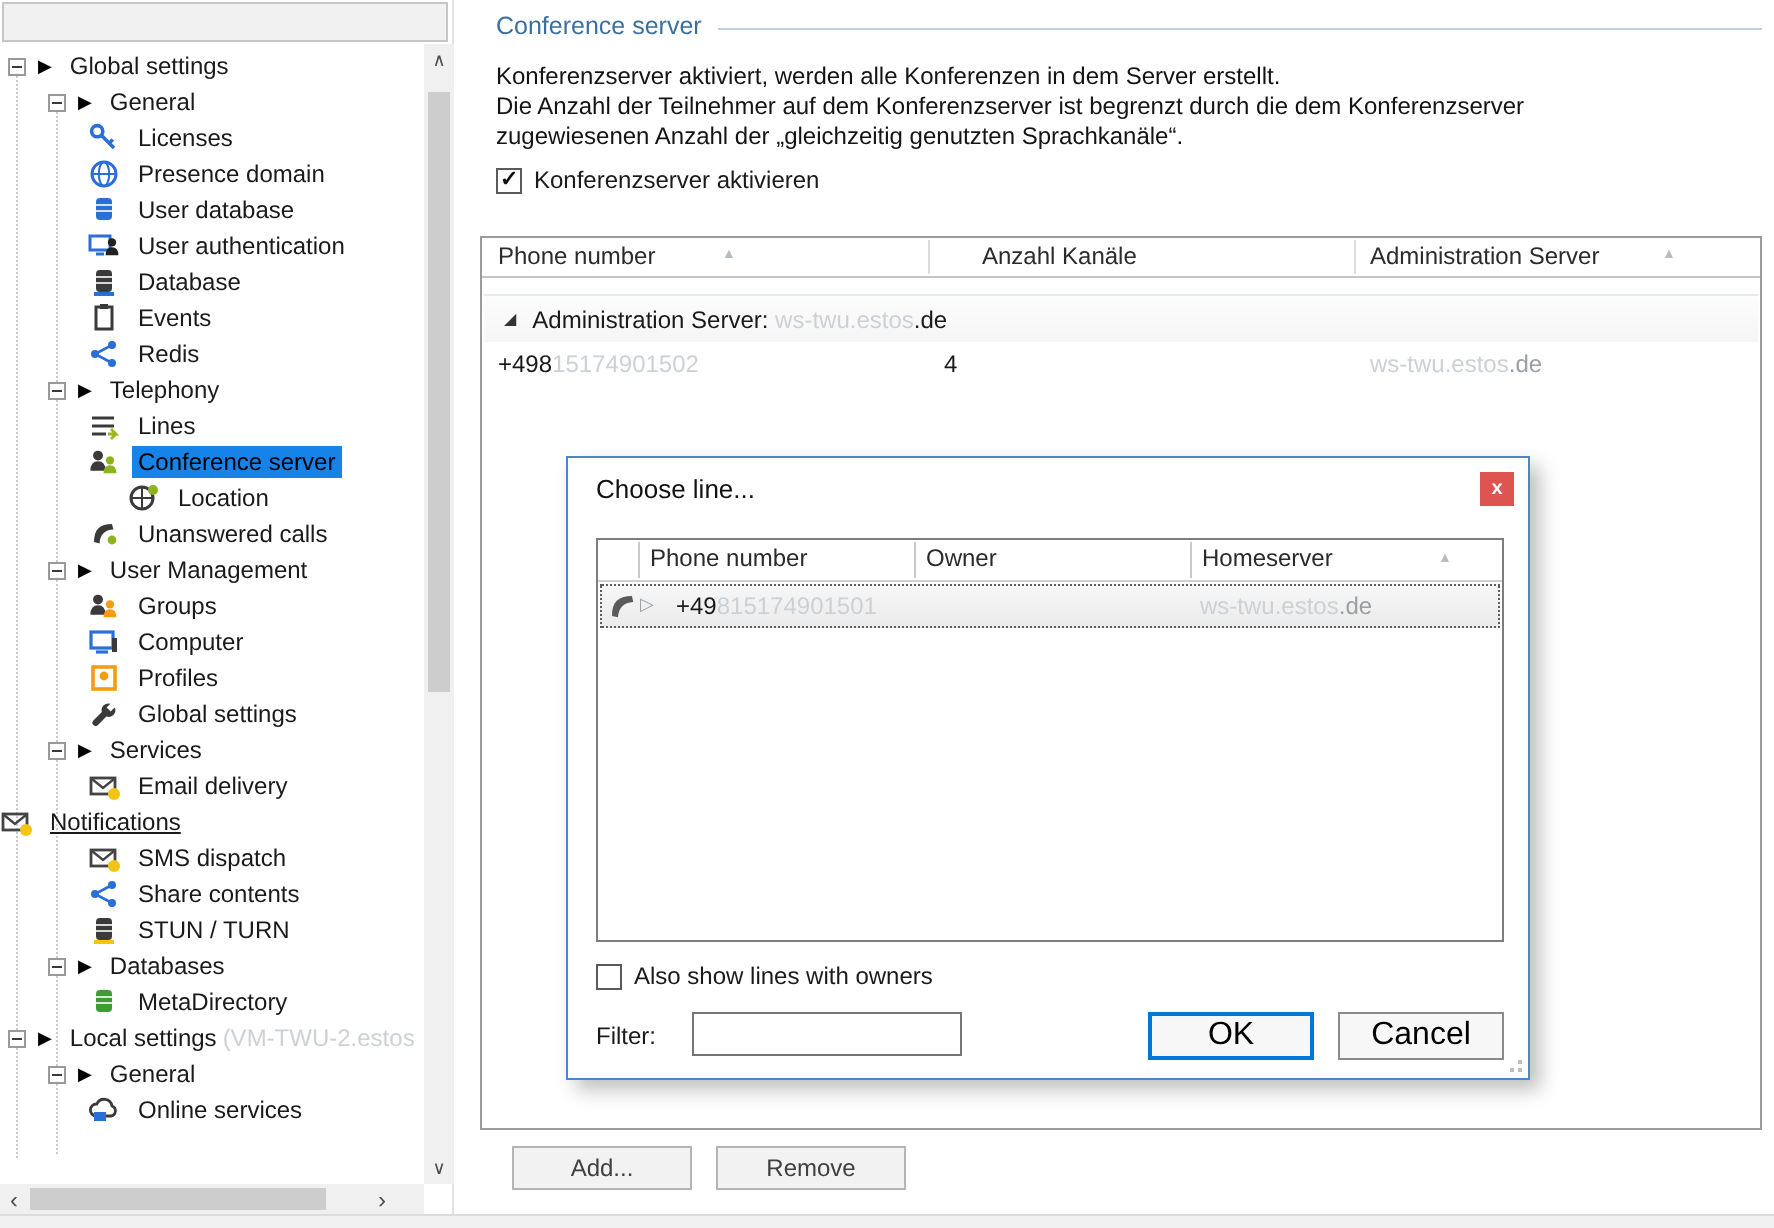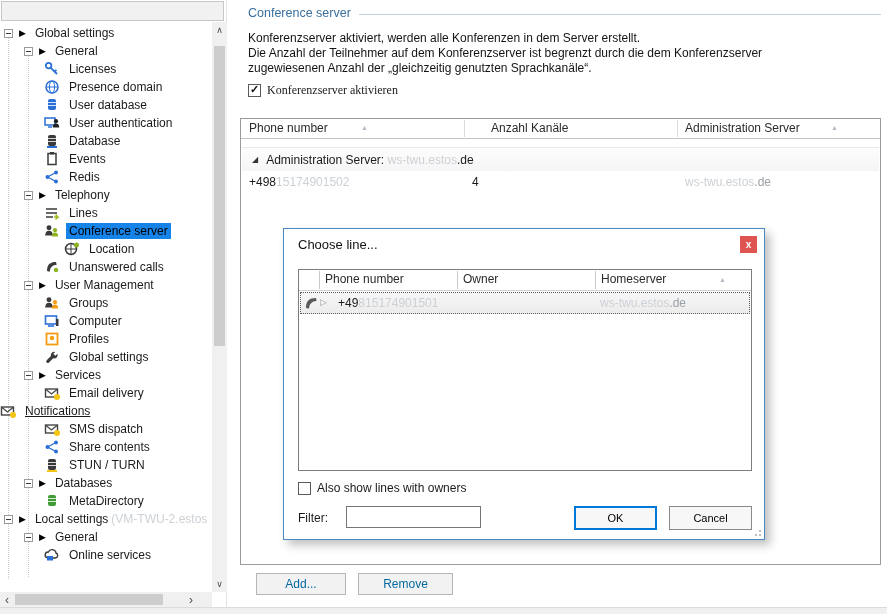--- a/index.html
+++ b/index.html
@@ -31,53 +31,53 @@
   .hscroll .thumb { position:absolute; left:15px; top:2px; width:148px; height:11px; background:#cdcdcd; }
   .bottom-strip { position:absolute; left:0; top:607px; width:887px; height:7px; background:#f0f0f0; border-top:1px solid #dcdcdc; }
 
   
   .right-pane { position:absolute; left:227px; top:0; width:660px; height:607px; background:#fff; }
   .heading-row { position:absolute; left:21px; top:6px; right:6px; display:flex; align-items:center; }
   .heading { color:#3a6f9f; font-size:12.5px; white-space:nowrap; }
   .heading-line { flex:1; height:1px; background:#bcd0de; margin-left:8px; margin-top:2px; }
   .desc { position:absolute; left:21px; top:31px; width:625px; line-height:15px; color:#141414; }
   .chk-row { position:absolute; display:flex; align-items:center; gap:6px; }
-  .chk-row.enable { left:21px; top:83px;font-family:Liberation Serif, serif; }
+  .chk-row.enable { left:21px; top:83px; }
   .checkbox { width:13px; height:13px; border:1px solid #5a5a5a; background:#fff; position:relative; flex:none; }
   .checkbox.checked::after { content:"\2713"; position:absolute; left:1px; top:-2px; font-size:11px; font-weight:bold; color:#111; }
 
   .main-table { position:absolute; left:13px; top:118px; width:641px; height:447px; border:1px solid #9b9b9b; background:#fff; }
   .mt-header { position:absolute; left:0; top:0; right:0; height:20px; border-bottom:1px solid #c4c4c4; background:#fff; }
   .mt-header .sep { position:absolute; top:1px; bottom:1px; width:1px; background:#dcdcdc; }
   .hdr-cell { position:absolute; top:2px; color:#2b2b2b; white-space:nowrap; }
   .sort-arrow { position:absolute; top:5px; font-size:7px; color:#b4bcc4; }
   .group-row { position:absolute; left:1px; right:1px; top:28px; height:24px; background:linear-gradient(#fdfdfd,#f5f5f5); border-top:1px solid #e4eaef; display:flex; align-items:center; }
   .group-tri { font-size:8px; color:#333; margin:0 8px 0 10px; }
   .mt-row { position:absolute; left:0; right:0; top:54px; height:20px; }
   .cell { position:absolute; top:2px; white-space:nowrap; }
 
-  .btn { position:absolute; height:22px; background:#f2f2f2; border:1px solid #b5b5b5; font-family:"Liberation Sans",sans-serif; font-size:12px; color:#0369a1; display:flex; align-items:center; justify-content:center; }
+  .btn { position:absolute; height:22px; background:#f2f2f2; border:1px solid #b5b5b5; font-family:"Liberation Sans",sans-serif; font-size:12px; color:#404040; display:flex; align-items:center; justify-content:center; }
   .btn.add { left:29px; top:573px; width:90px; }
   .btn.remove { left:131px; top:573px; width:95px; }
 
   
   .dialog { position:absolute; left:283px; top:228px; width:482px; height:312px; background:#fff; border:1px solid #4a86c8; box-shadow:5px 5px 9px rgba(0,0,0,.25); z-index:10; }
   .dlg-title { position:absolute; left:0; top:0; right:0; height:30px; display:flex; align-items:center; }
   .dlg-title-text { margin-left:14px; font-size:13px; color:#111; }
   .dlg-close { position:absolute; right:7px; top:7px; width:17px; height:17px; background:#dd5450; color:#fff; font-size:10px; font-weight:bold; display:flex; align-items:center; justify-content:center; cursor:default; }
   .dlg-table { position:absolute; left:14px; top:40px; width:454px; height:202px; border:1px solid #7d7d7d; background:#fff; }
   .dt-header { position:absolute; left:0; top:0; right:0; height:21px; border-bottom:1px solid #d0d0d0; }
   .dt-header .sep { position:absolute; top:1px; bottom:1px; width:1px; background:#c9c9c9; }
   .dt-row { position:absolute; left:1px; right:1px; top:22px; height:22px; background:linear-gradient(#f7f7f7,#ebebeb); outline:1px dotted #5c5c5c; outline-offset:-1px; }
   .row-expander { position:absolute; left:20px; top:5px; font-size:9px; color:#9aa0a6; }
   .phone-icon { position:absolute; left:4px; top:4px; }
   .chk-row.owners { left:14px; top:252px; }
   .filter-label { position:absolute; left:14px; top:282px; }
   .filter-input { position:absolute; left:62px; top:277px; width:135px; height:22px; border:1px solid #767676; background:#fff; font-family:"Liberation Sans",sans-serif; font-size:12px; padding:0 4px; }
-  .dlg-btn { position:absolute; top:277px; width:83px; height:24px; background:#f7f7f7; font-size:11px; display:flex; align-items:center; justify-content:center; }
+  .dlg-btn { position:absolute; top:277px; width:83px; height:24px; background:#f7f7f7; font-size:16px; display:flex; align-items:center; justify-content:center; }
   .dlg-btn.ok { left:290px; border:2px solid #0078d7; }
   .dlg-btn.cancel { left:385px; border:1px solid #8a8a8a; }
   .grip { position:absolute; right:3px; bottom:3px; width:9px; height:9px; }
   .grip i { position:absolute; width:2px; height:2px; background:#bdbdbd; }
 </style>
 </head>
 <body>
 
 <div class="left-pane">
   <input class="tree-search" readonly="" value="" style="">

